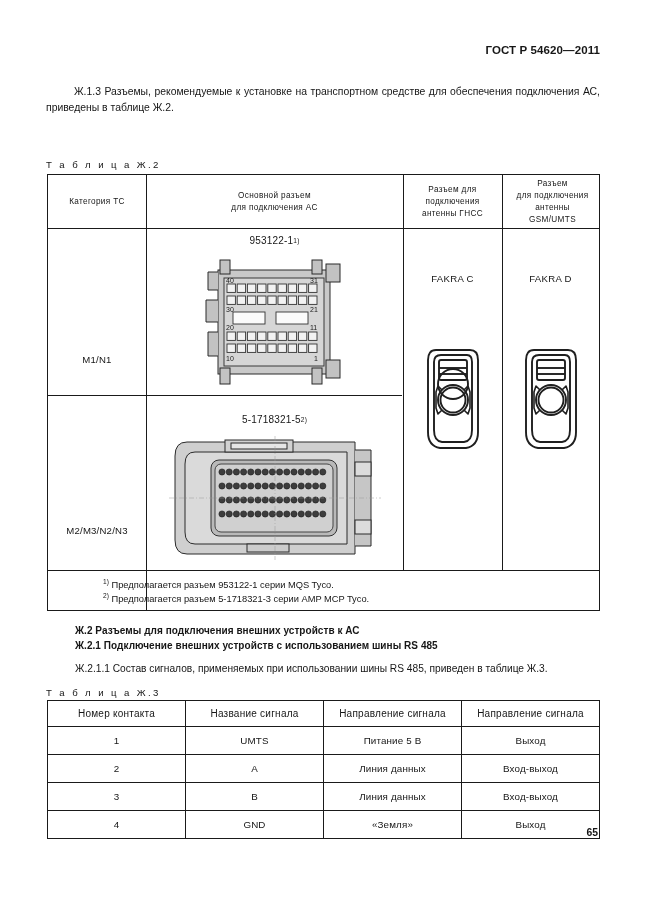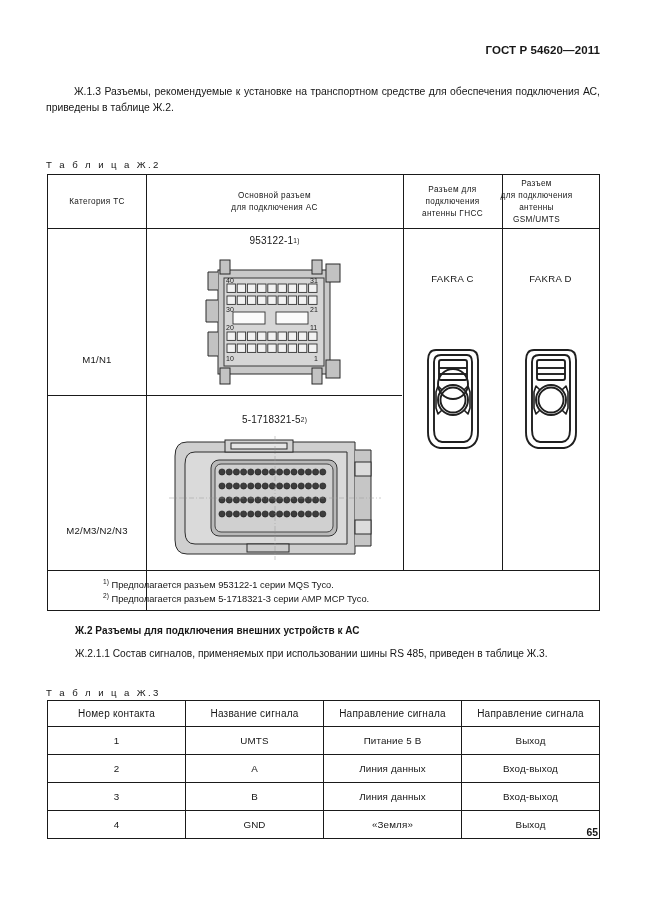--- a/index.html
+++ b/index.html
@@ -207,21 +207,21 @@
       <span>Основной  разъем</span>
       <span>для подключения АС</span>
     </div>
 
     <div class="cellbox hdr-cell" style="left:355px; top:0; width:99px; height:53px; flex-direction:column;">
       <span>Разъем для</span>
       <span>подключения</span>
       <span>антенны ГНСС</span>
     </div>
 
-    <div class="cellbox hdr-cell" style="left:440px; top:0; width:97px; height:53px; flex-direction:column;">
+    <div class="cellbox hdr-cell" style="left:456px; top:0; width:97px; height:53px; flex-direction:column;">
       <span>Разъем</span>
       <span>для подключения</span>
       <span>антенны</span>
       <span>GSM/UMTS</span>
     </div>
 
     <div class="cellbox cat-cell" style="left:0; top:53px; width:98px; height:167px;">
       <span>M1/N1</span>
     </div>
 
@@ -462,20 +462,21 @@
       </div>
       <div>
         <sup class="fn">2)</sup>
         <span>Предполагается разъем 5-1718321-3 серии AMP MCP Tyco.</span>
       </div>
     </div>
   </div>
 
   <div class="headings">
     <div class="h-bold">Ж.2 Разъемы для подключения внешних устройств к АС</div>
+    <div class="h-bold">Ж.2.1 Подключение внешних устройств с использованием шины RS 485</div>
     <div class="h-plain">Ж.2.1.1 Состав сигналов, применяемых при использовании шины RS 485, приведен в таблице Ж.3.</div>
   </div>
 
   <div class="table-caption" id="caption-zh3">Т а б л и ц а  Ж.3</div>
 
   <table class="tbl3">
     <colgroup>
       <col style="width:25%">
         <col style="width:25%">
         <col style="width:25%">

